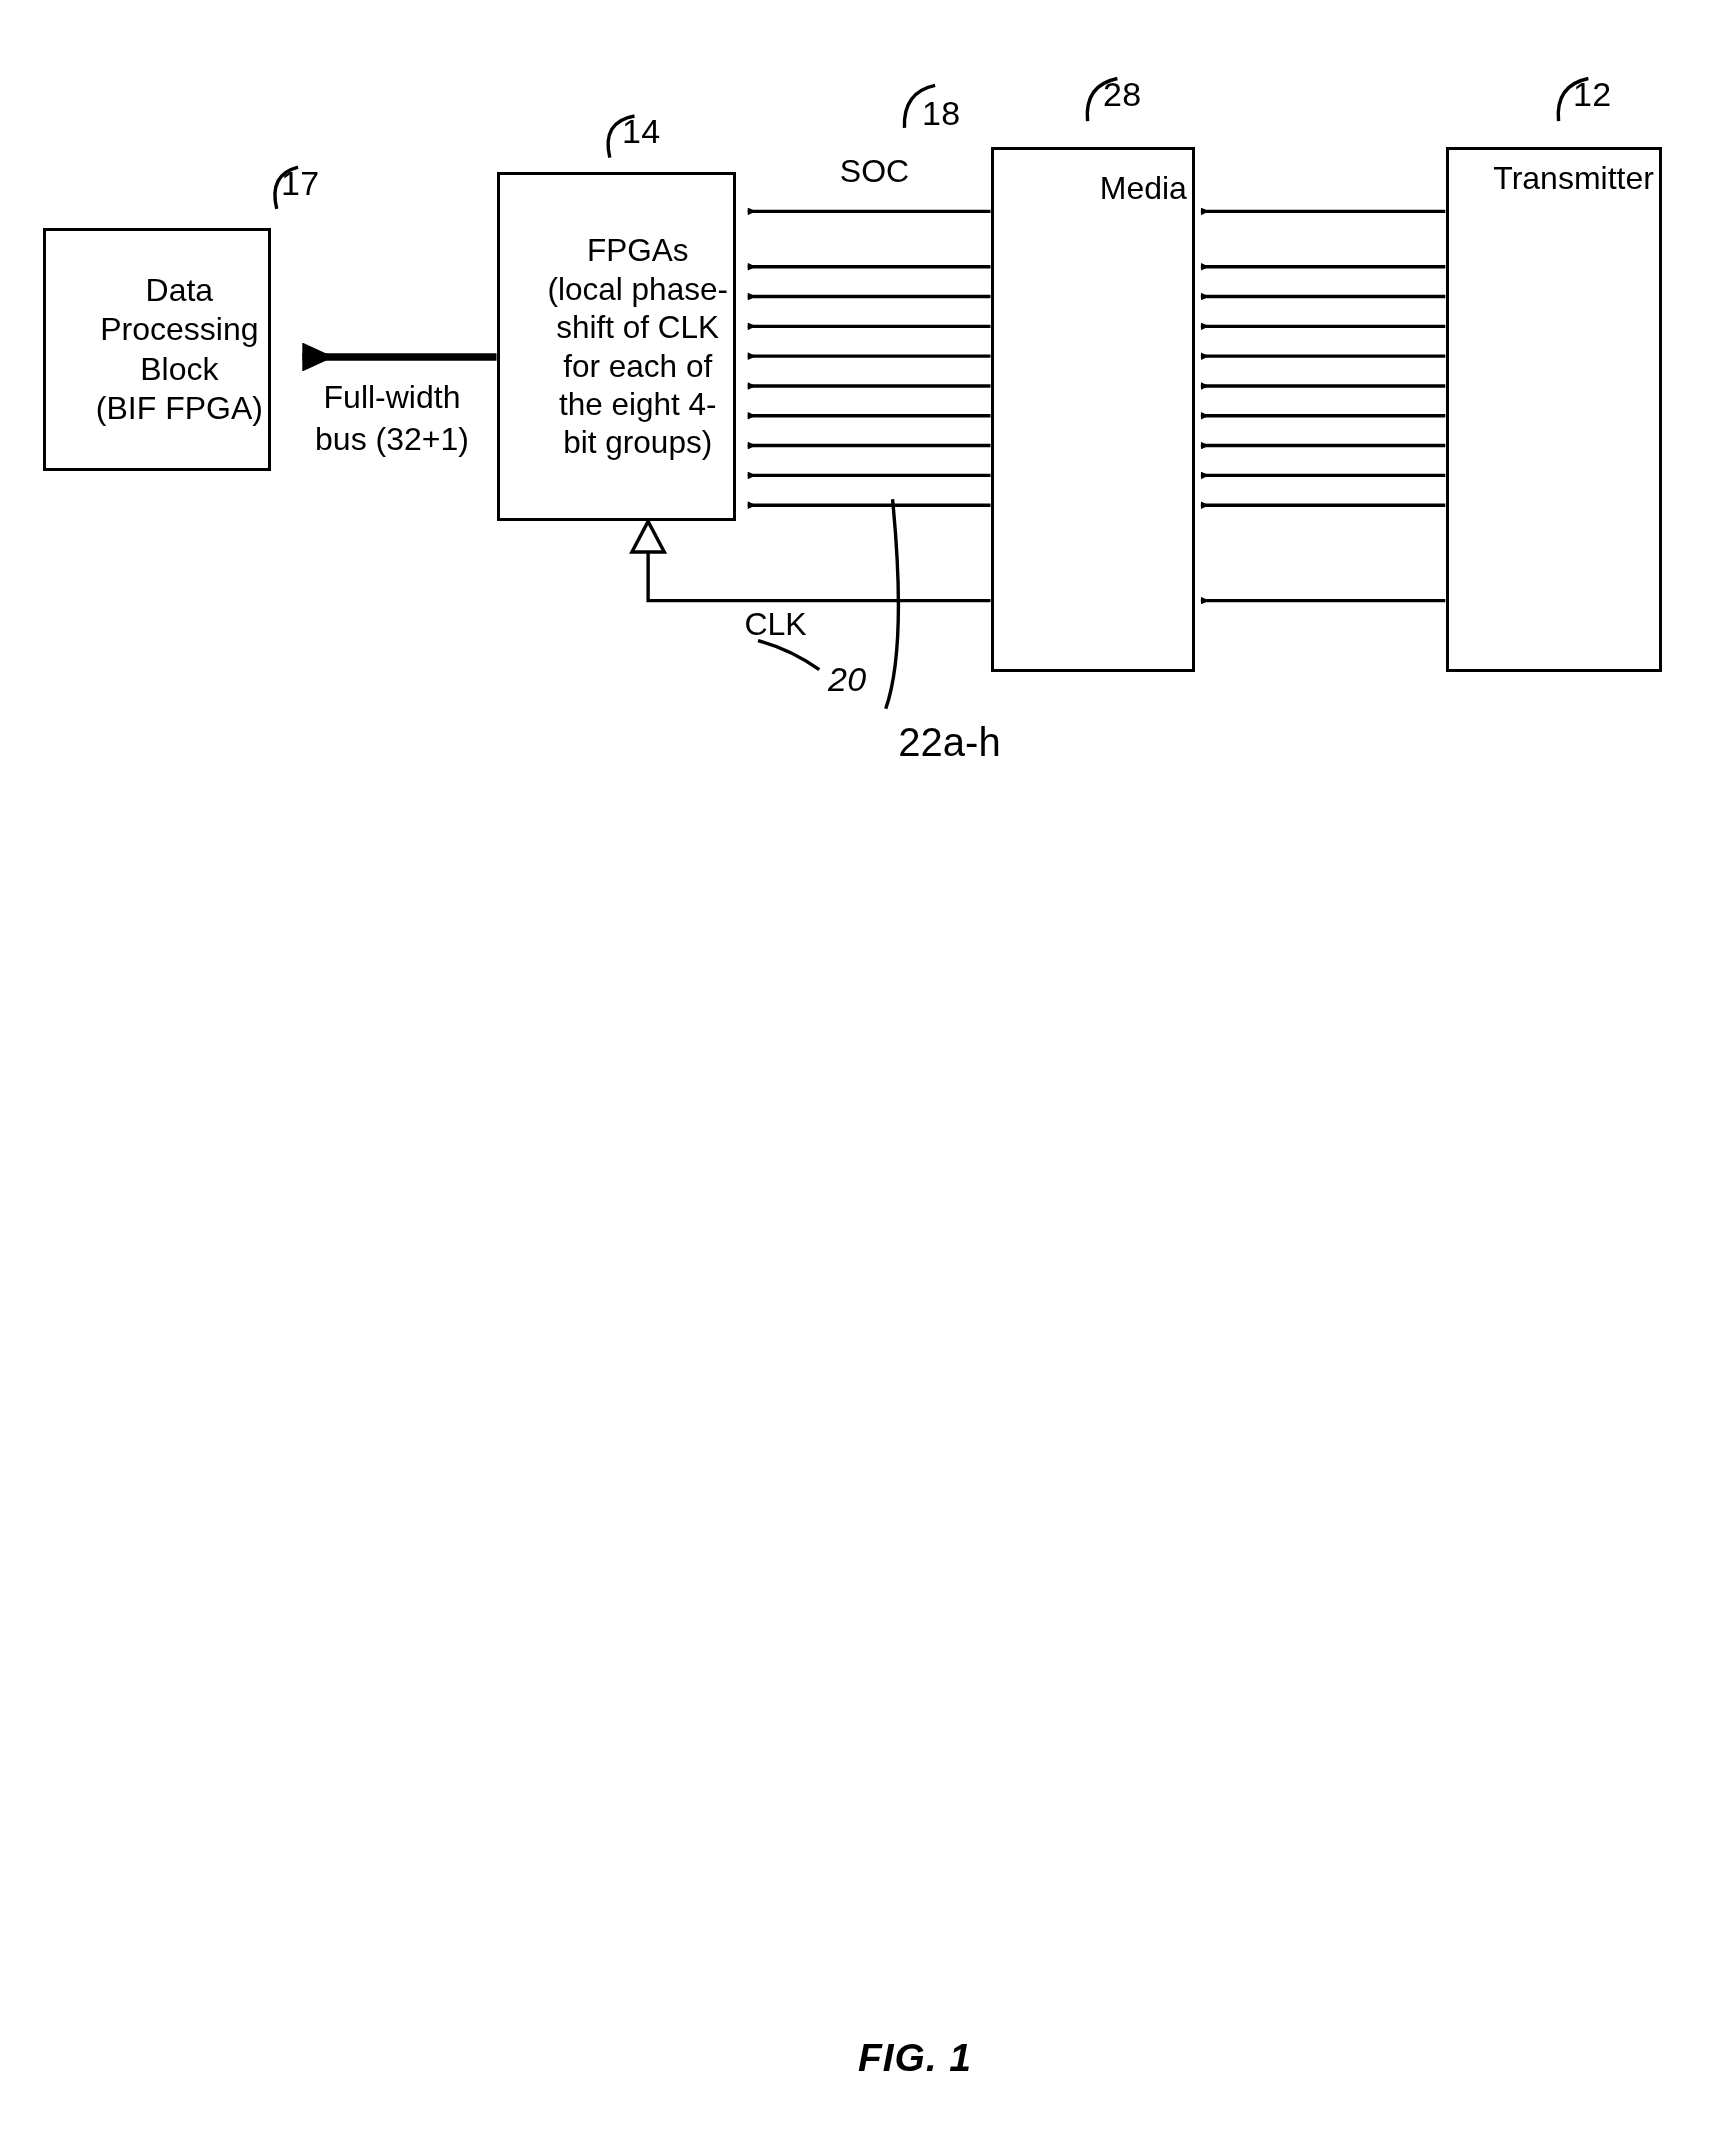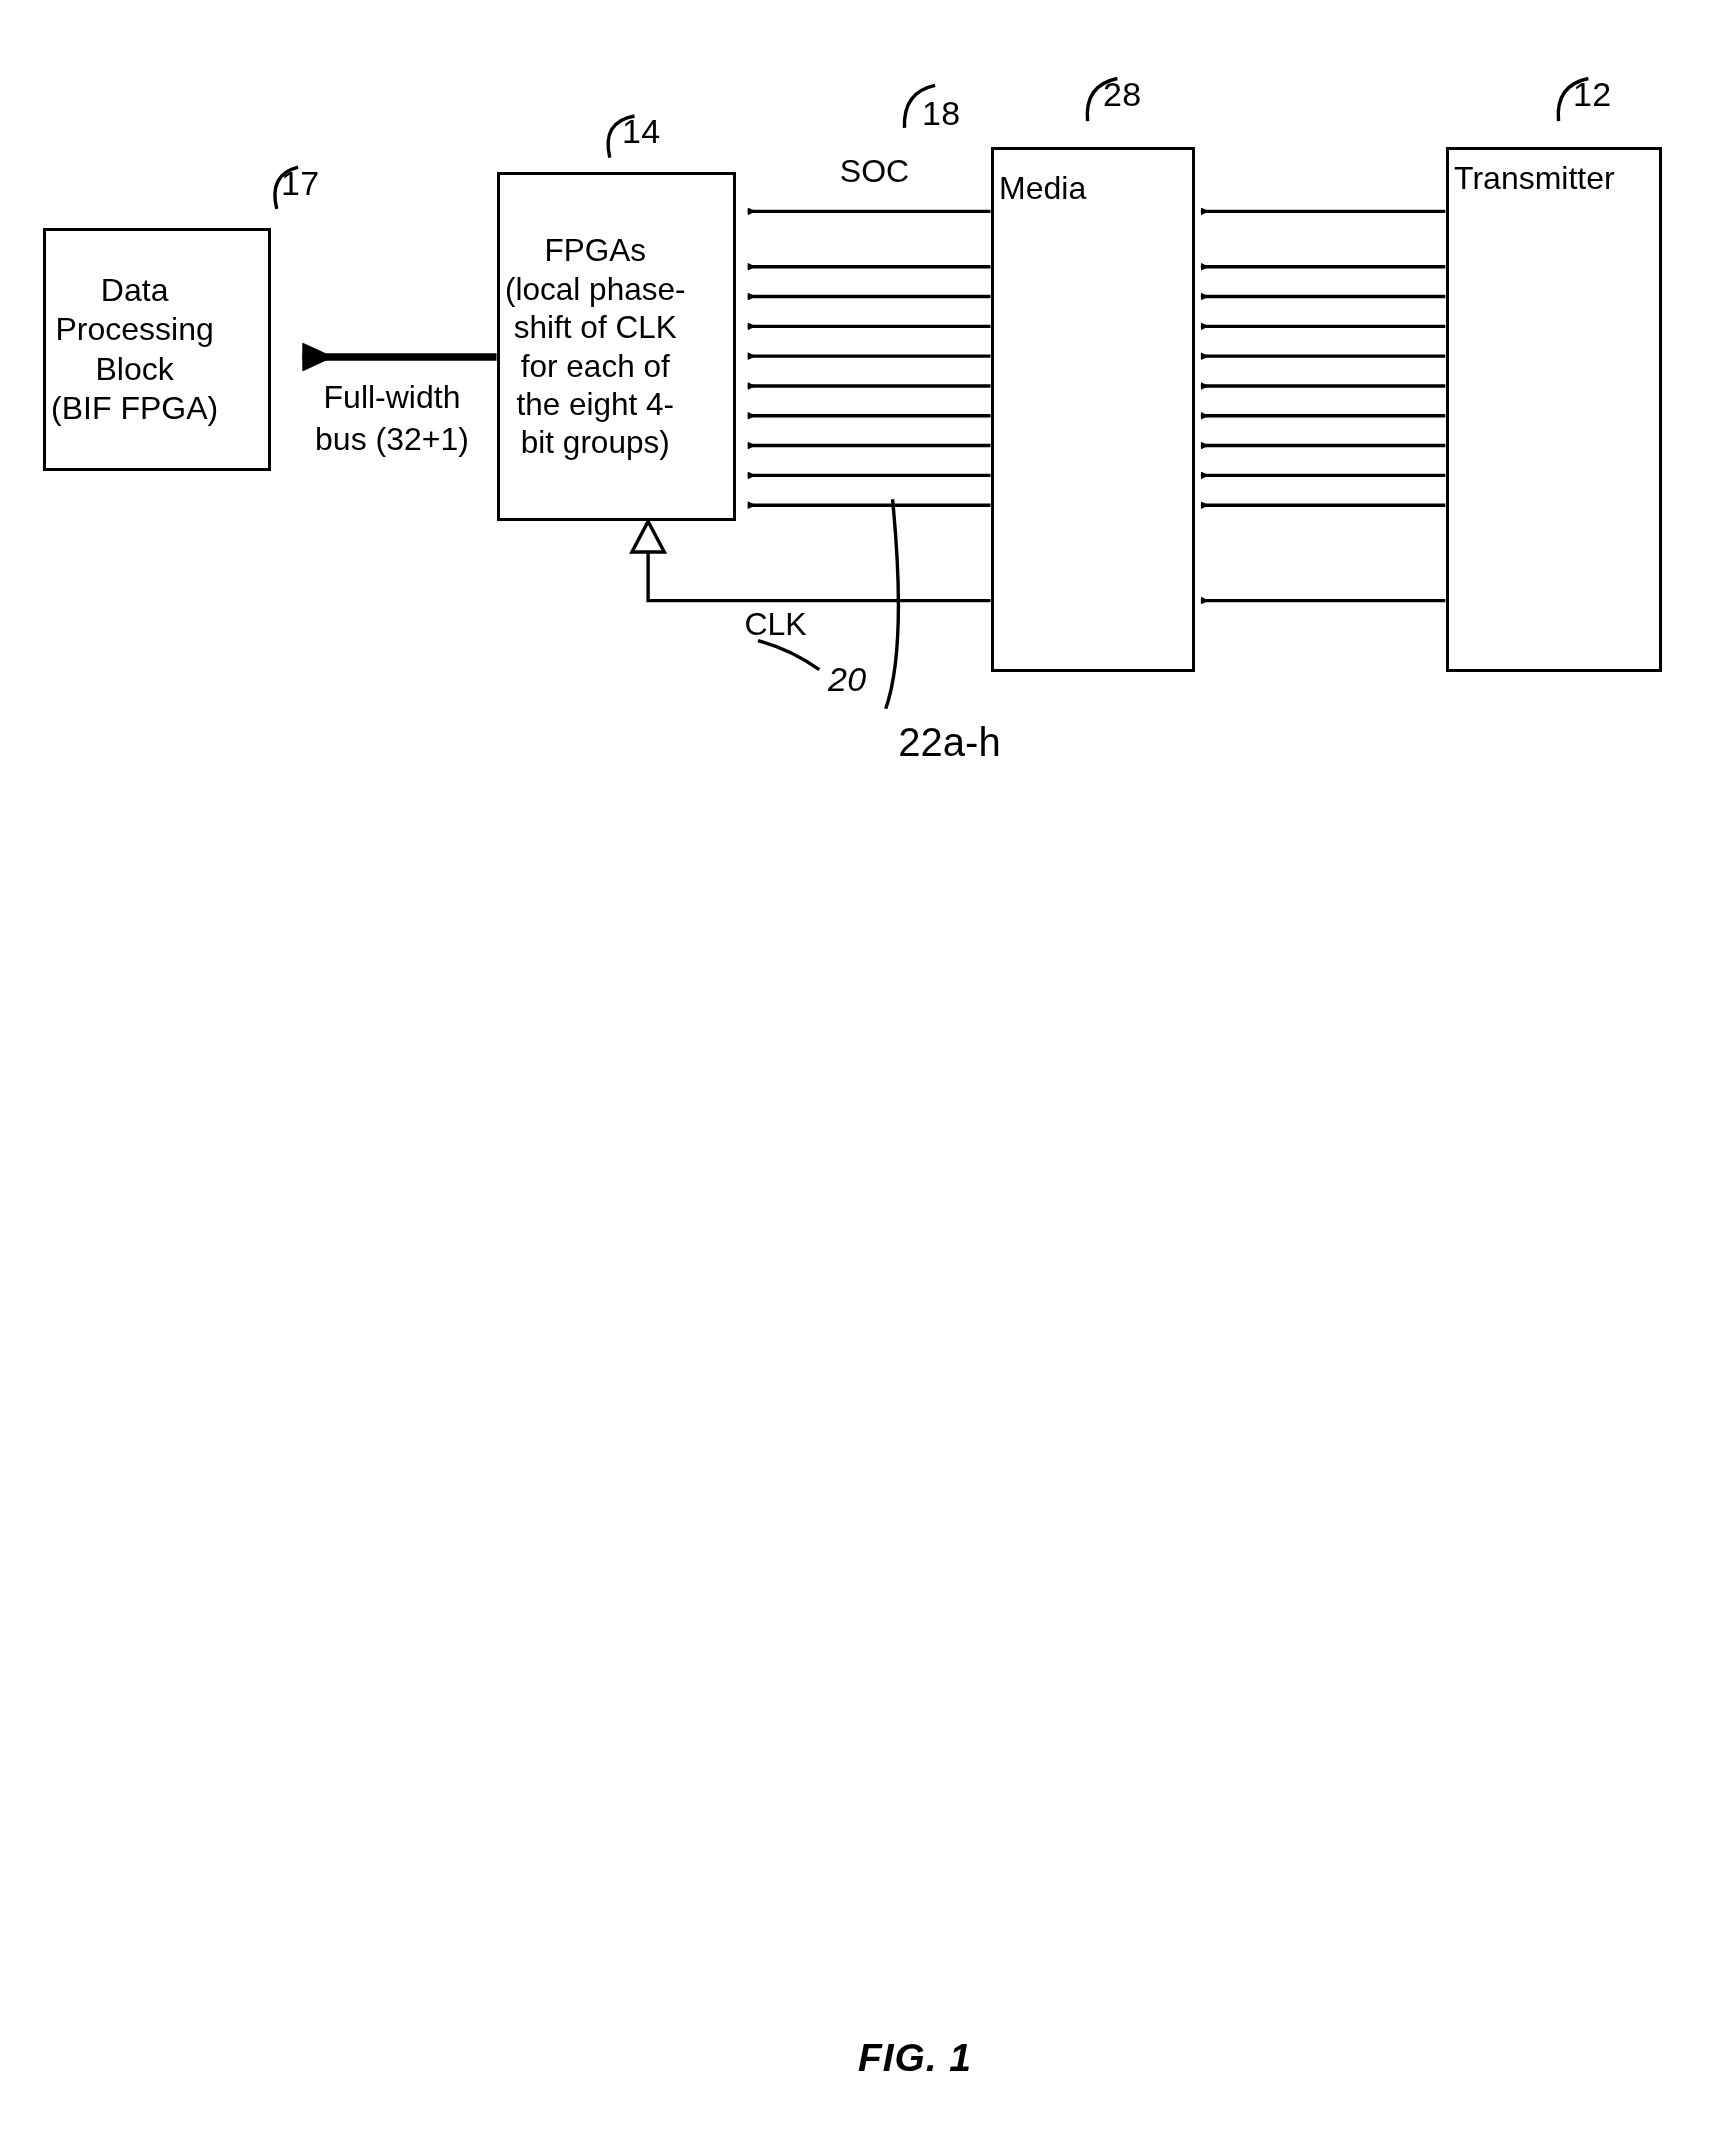--- a/index.html
+++ b/index.html
@@ -18,21 +18,21 @@
     background: #ffffff;
     overflow: hidden;
   }
   .box {
     position: absolute;
     border: 3.4px solid #000000;
     box-sizing: border-box;
     background: #ffffff;
     display: flex;
     align-items: center;
-    justify-content: flex-start;
+    justify-content: flex-end;
     text-align: center;
     line-height: 1.22;
   }
   .box .txt {
     padding: 0 5.1px;
     white-space: pre-line;
   }
   .lbl {
     position: absolute;
     white-space: pre-line;

